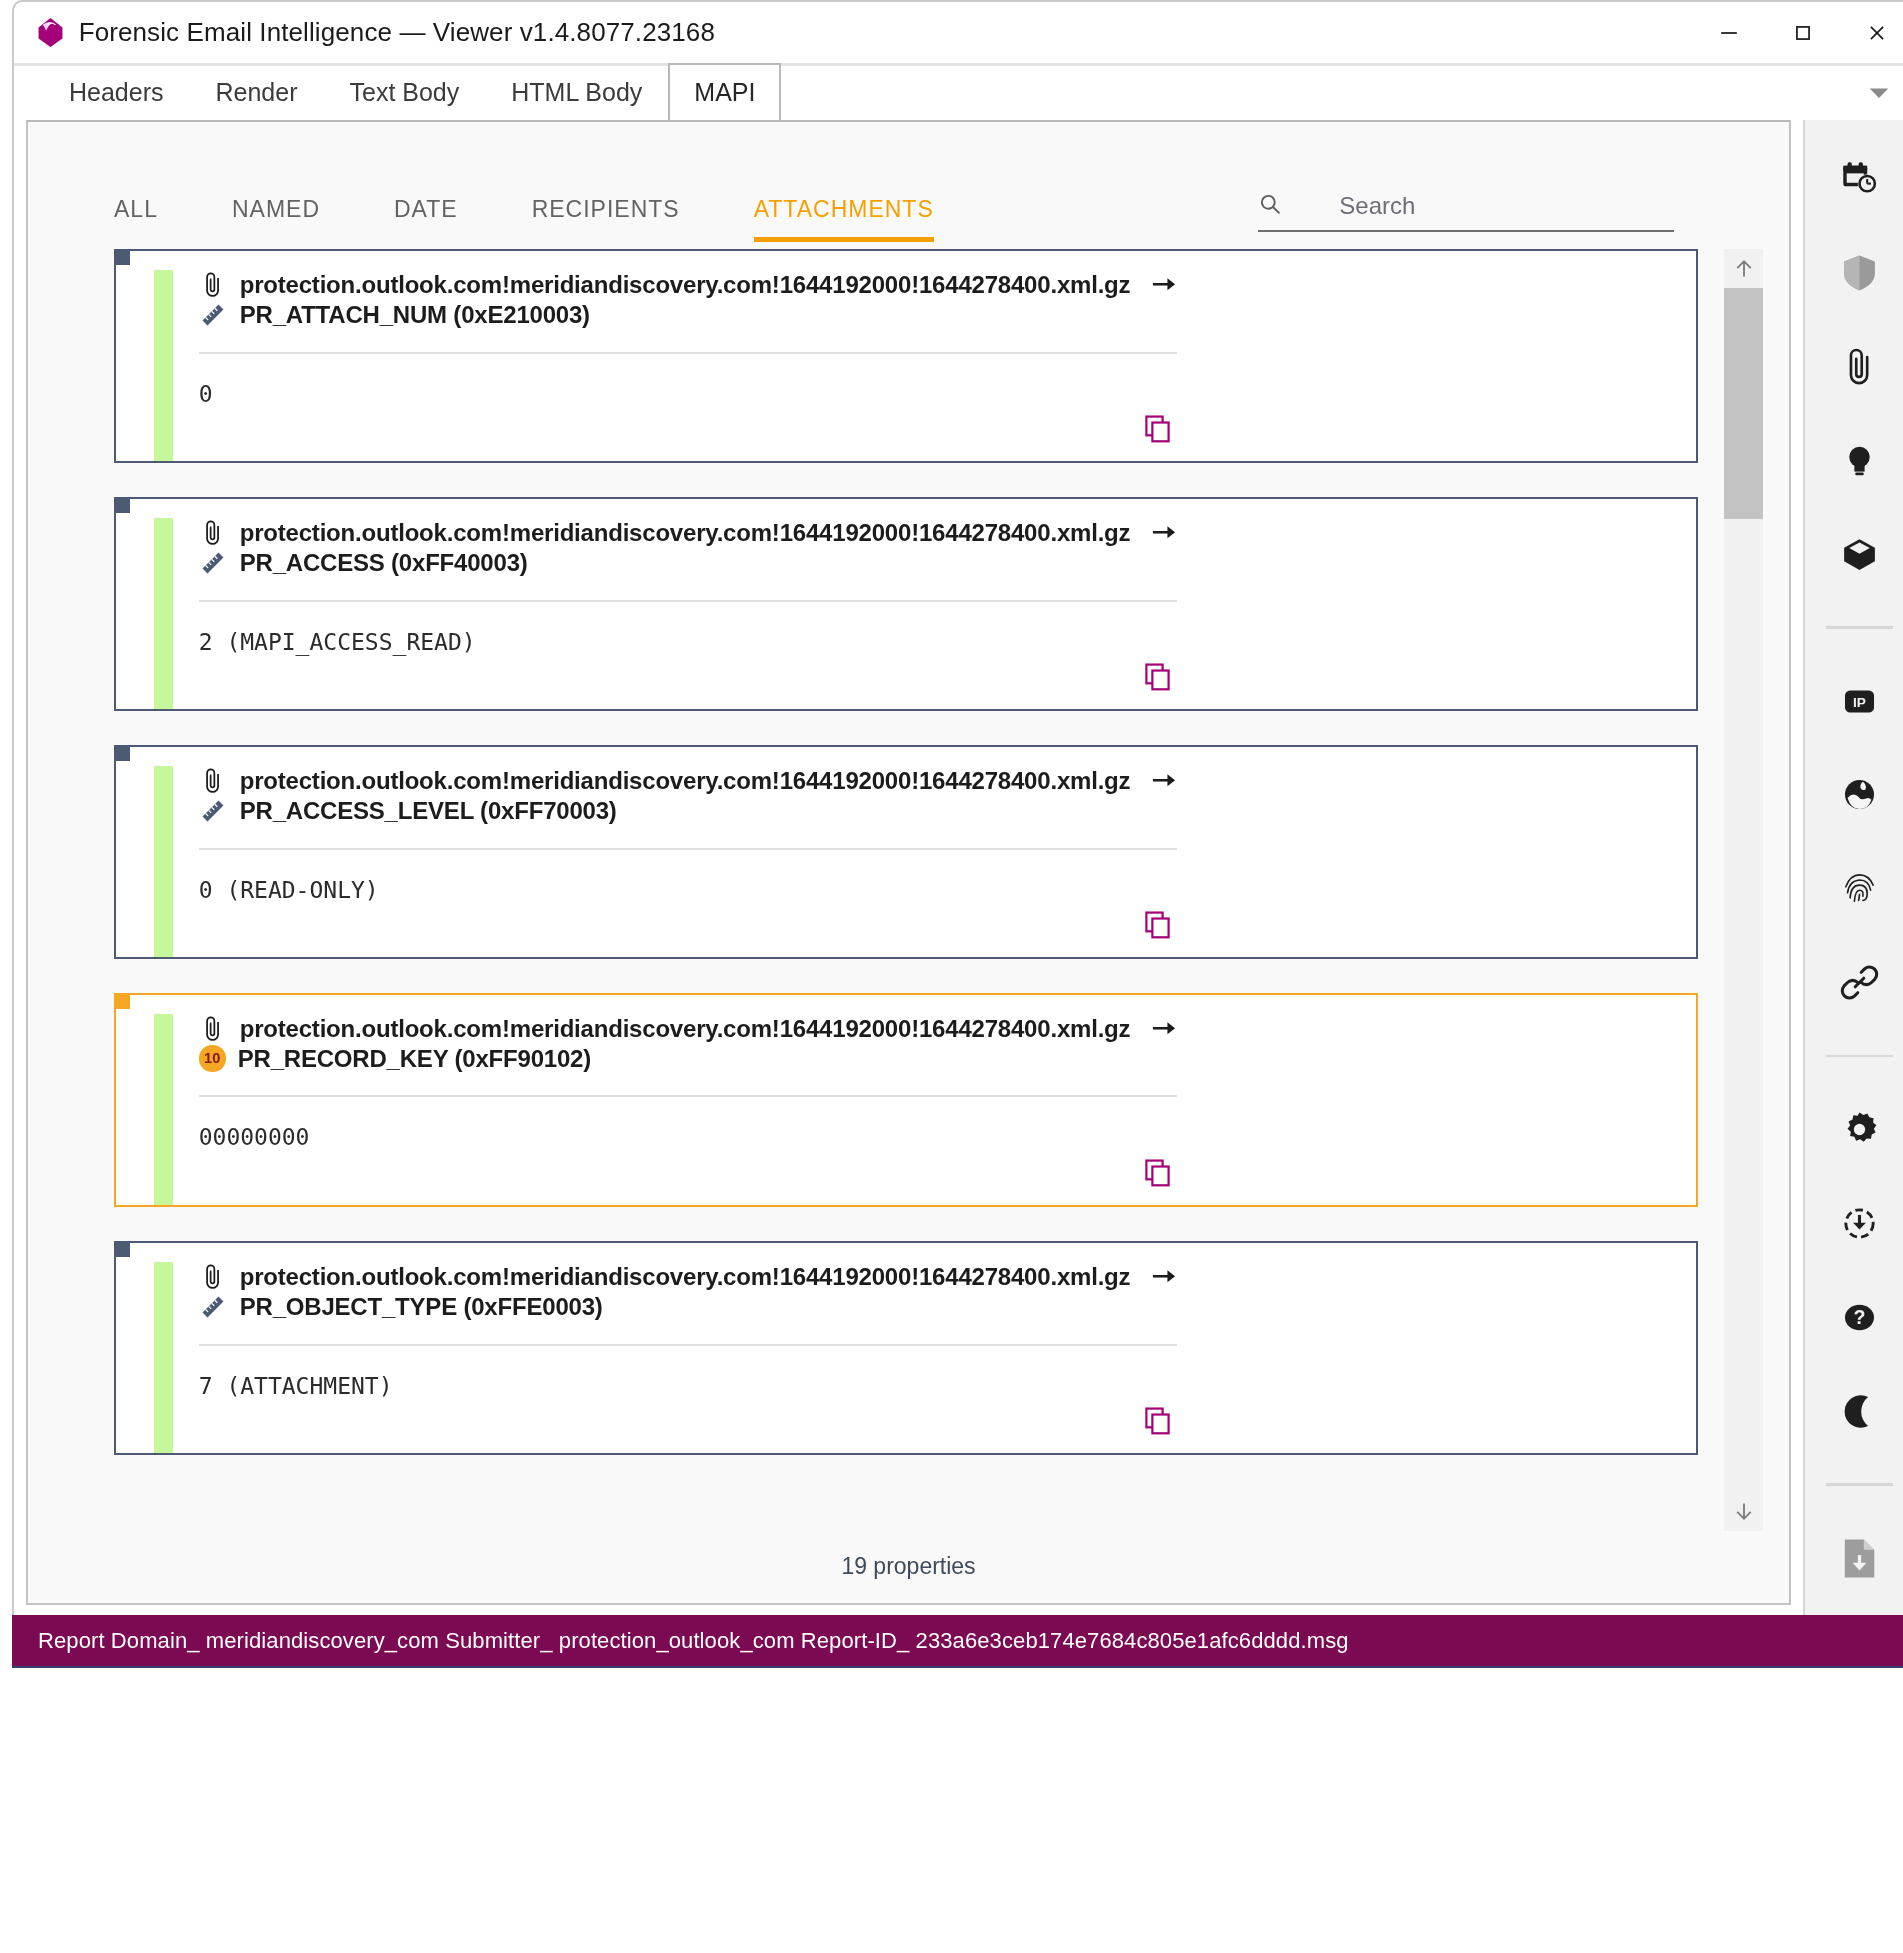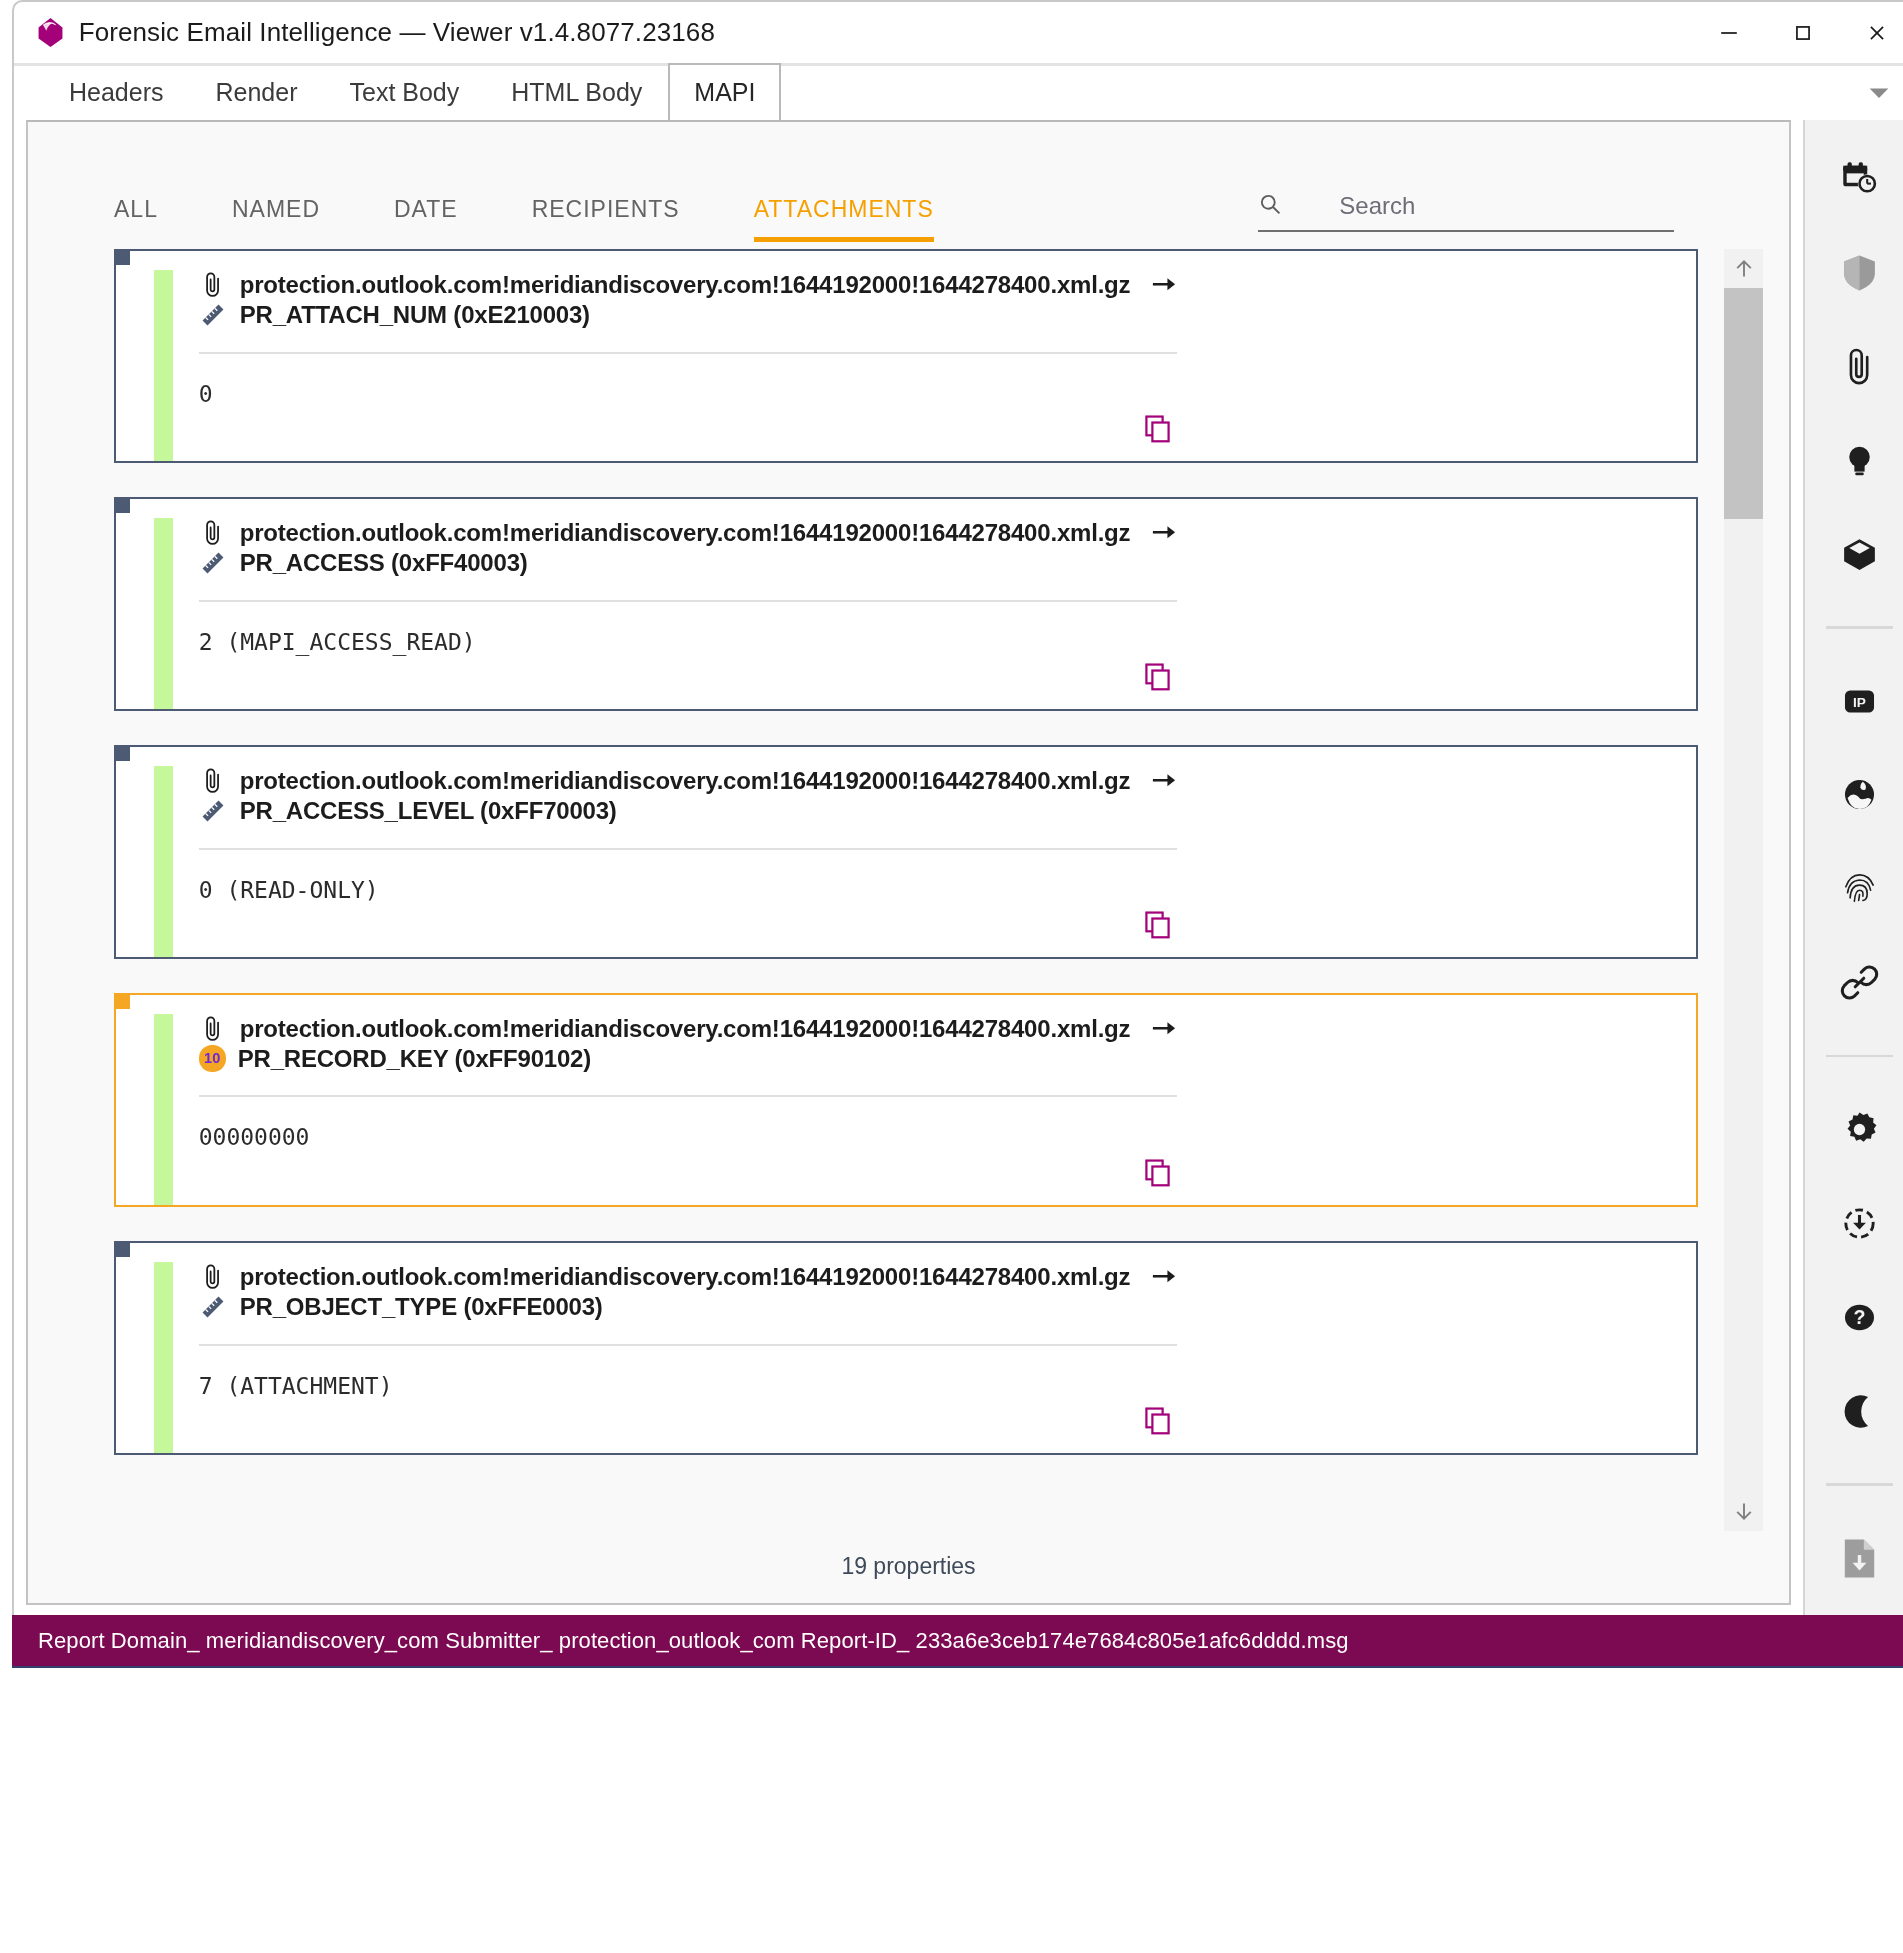--- a/index.html
+++ b/index.html
@@ -261,21 +261,21 @@
     font-size: 24px;
     font-weight: bold;
     color: #1c1c1c;
     letter-spacing: -0.2px;
   }
   .badge-10 {
     flex: 0 0 auto;
     width: 27px; height: 27px;
     background: #f5a623;
     border-radius: 13px;
-    color: #6d28d9;
+    color: #7f1d1d;
     font-size: 14.6px;
     font-weight: bold;
     display: flex;
     align-items: center;
     justify-content: center;
     line-height: 1;
   }
 
   .card-divider {
     height: 2.6px;

